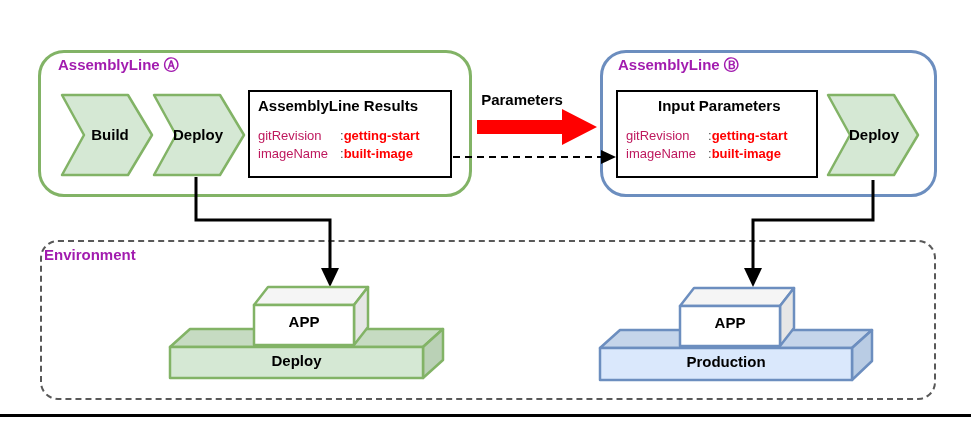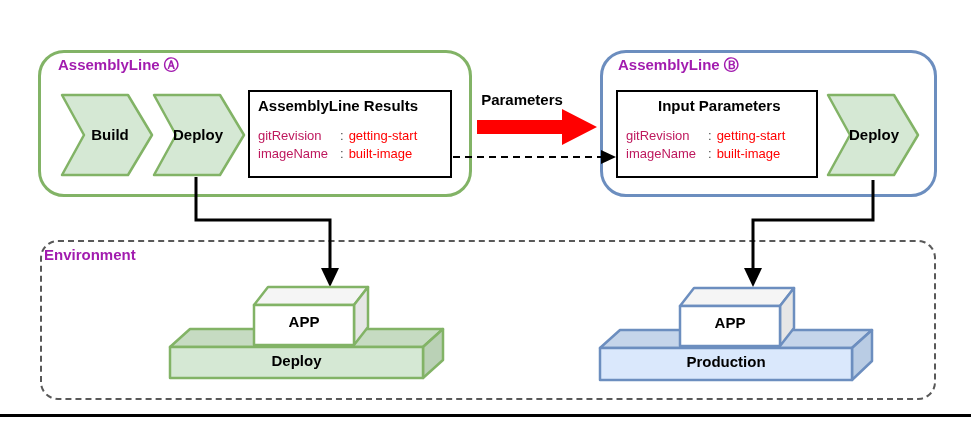--- a/index.html
+++ b/index.html
@@ -28,21 +28,21 @@
     border:2px solid #000000; background:#ffffff; box-sizing:border-box; z-index:2;
   }
   .results-box { left:248px; top:90px; width:204px; height:88px; }
   .input-box   { left:616px; top:90px; width:202px; height:88px; }
   
   .title { font-weight:bold; font-size:15px; color:#a21caf; z-index:4; white-space:nowrap; }
   .box-title { font-weight:bold; font-size:15px; color:#000; z-index:4; white-space:nowrap; }
   .kv-rows { z-index:4; font-size:13px; line-height:18px; white-space:nowrap; }
   .kv-key { display:inline-block; width:82px; color:#be185d; }
   .kv-sep { color:#4d4d4d; }
-  .kv-val { color:#ff0000; font-weight:normal; margin-left:5px; }
+  .kv-val { color:#ff0000; font-weight:bold; }
   .shape-label { font-weight:bold; font-size:15px; color:#000; text-align:center; z-index:4; }
   .promo-label { left:457px; top:91px; width:130px; text-align:center; font-weight:bold; font-size:15px; color:#000; z-index:4; }
   .bottom-rule { left:0; top:414px; width:971px; height:3px; background:#000000; z-index:5; }
   
   .shape-layer { left:0; top:0; width:971px; height:422px; z-index:3; pointer-events:none; }
   .chevron { fill:#d5e8d4; stroke:#82b366; stroke-width:2.5; stroke-linejoin:round; }
   .cube-green { stroke:#82b366; stroke-width:2.5; stroke-linejoin:round; }
   .cube-blue  { stroke:#6c8ebf; stroke-width:2.5; stroke-linejoin:round; }
   .conn { stroke:#000000; stroke-width:3; fill:none; }
   .conn-dash { stroke:#000000; stroke-width:2; fill:none; stroke-dasharray:7,5; }

